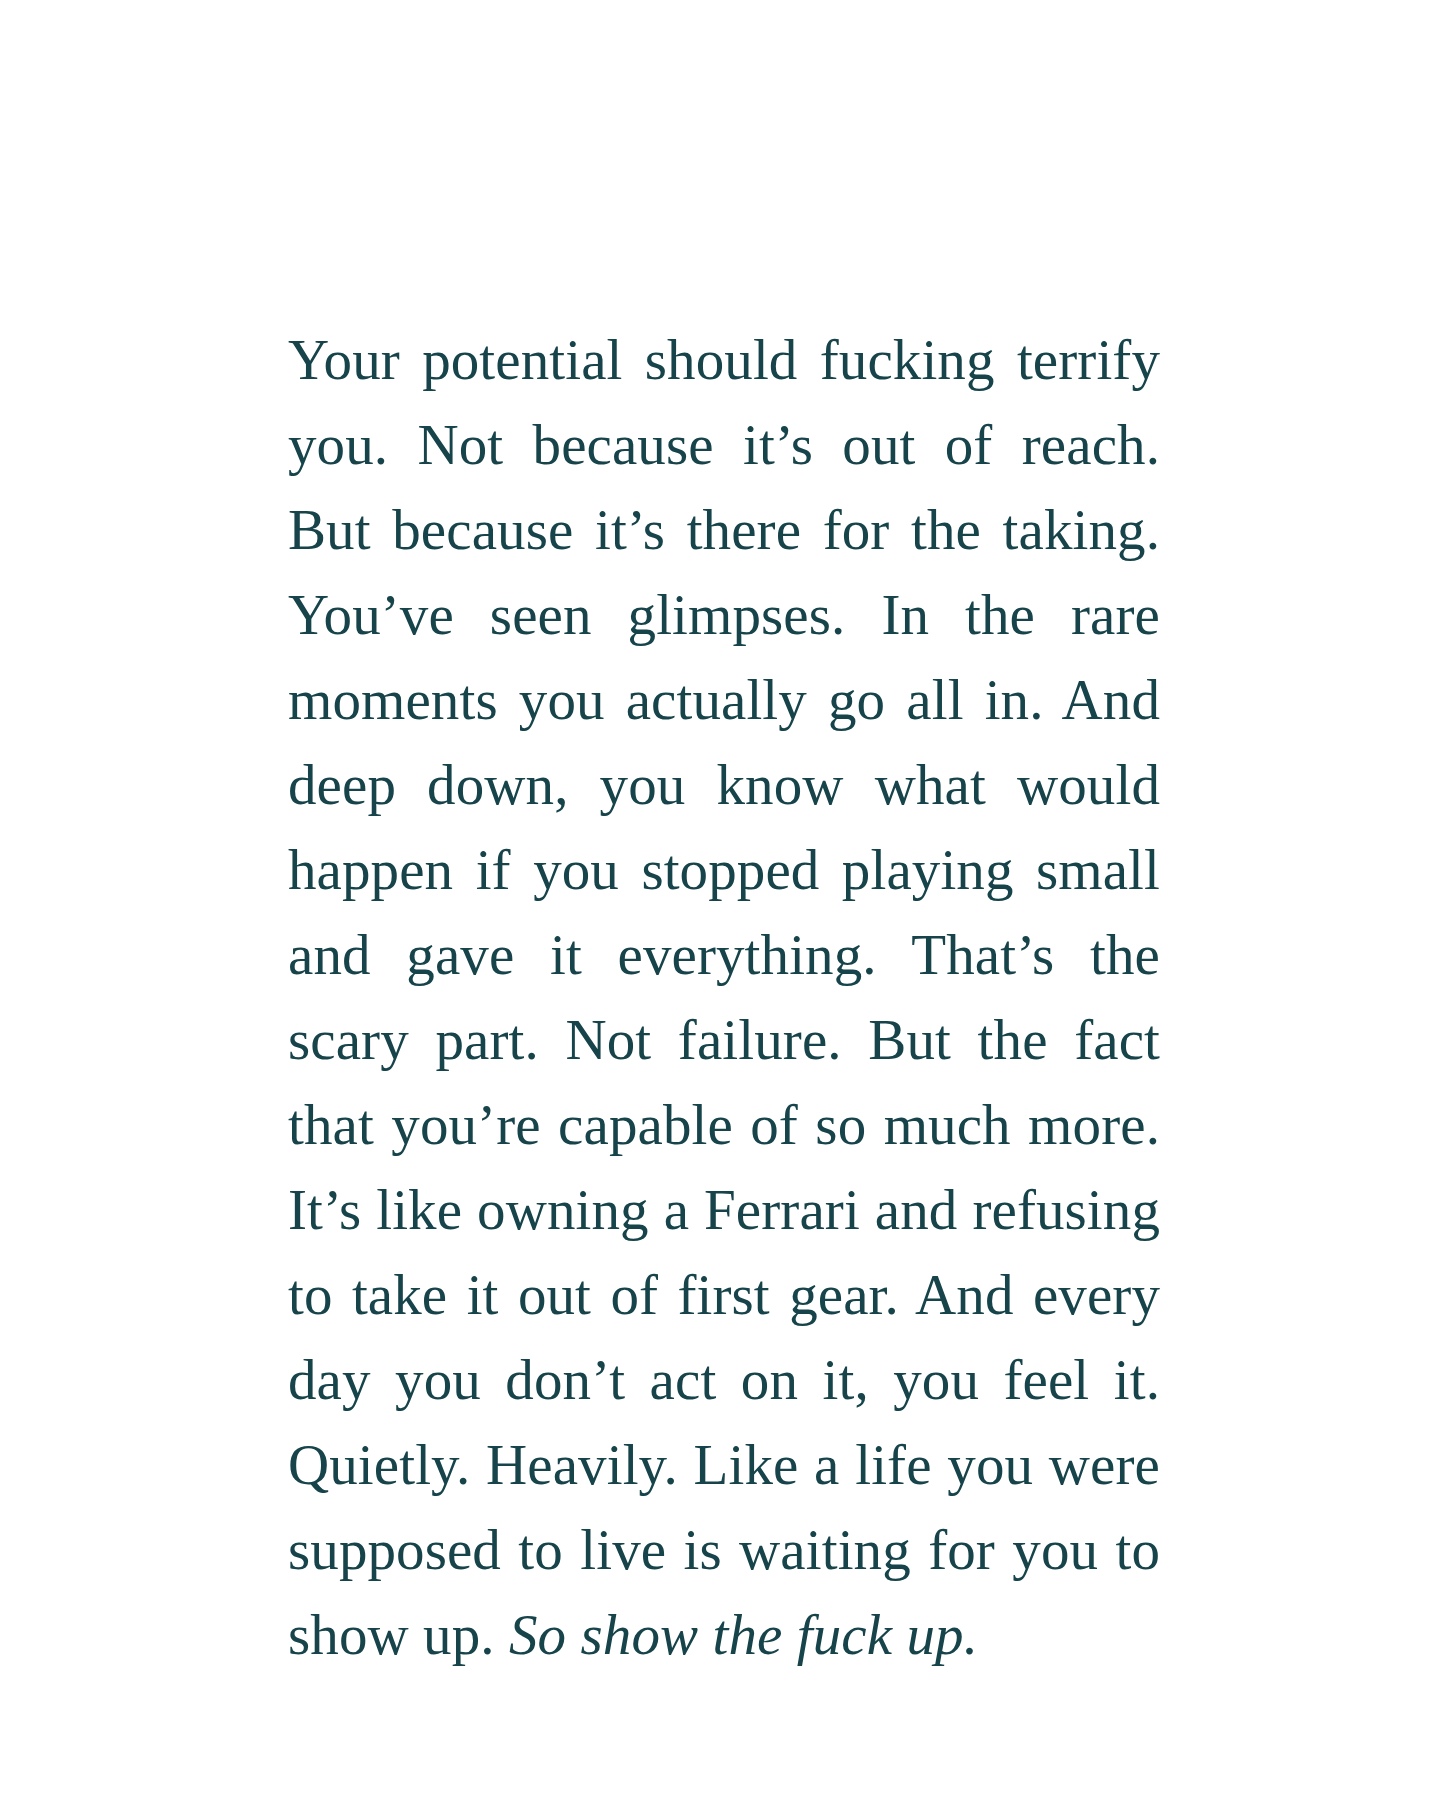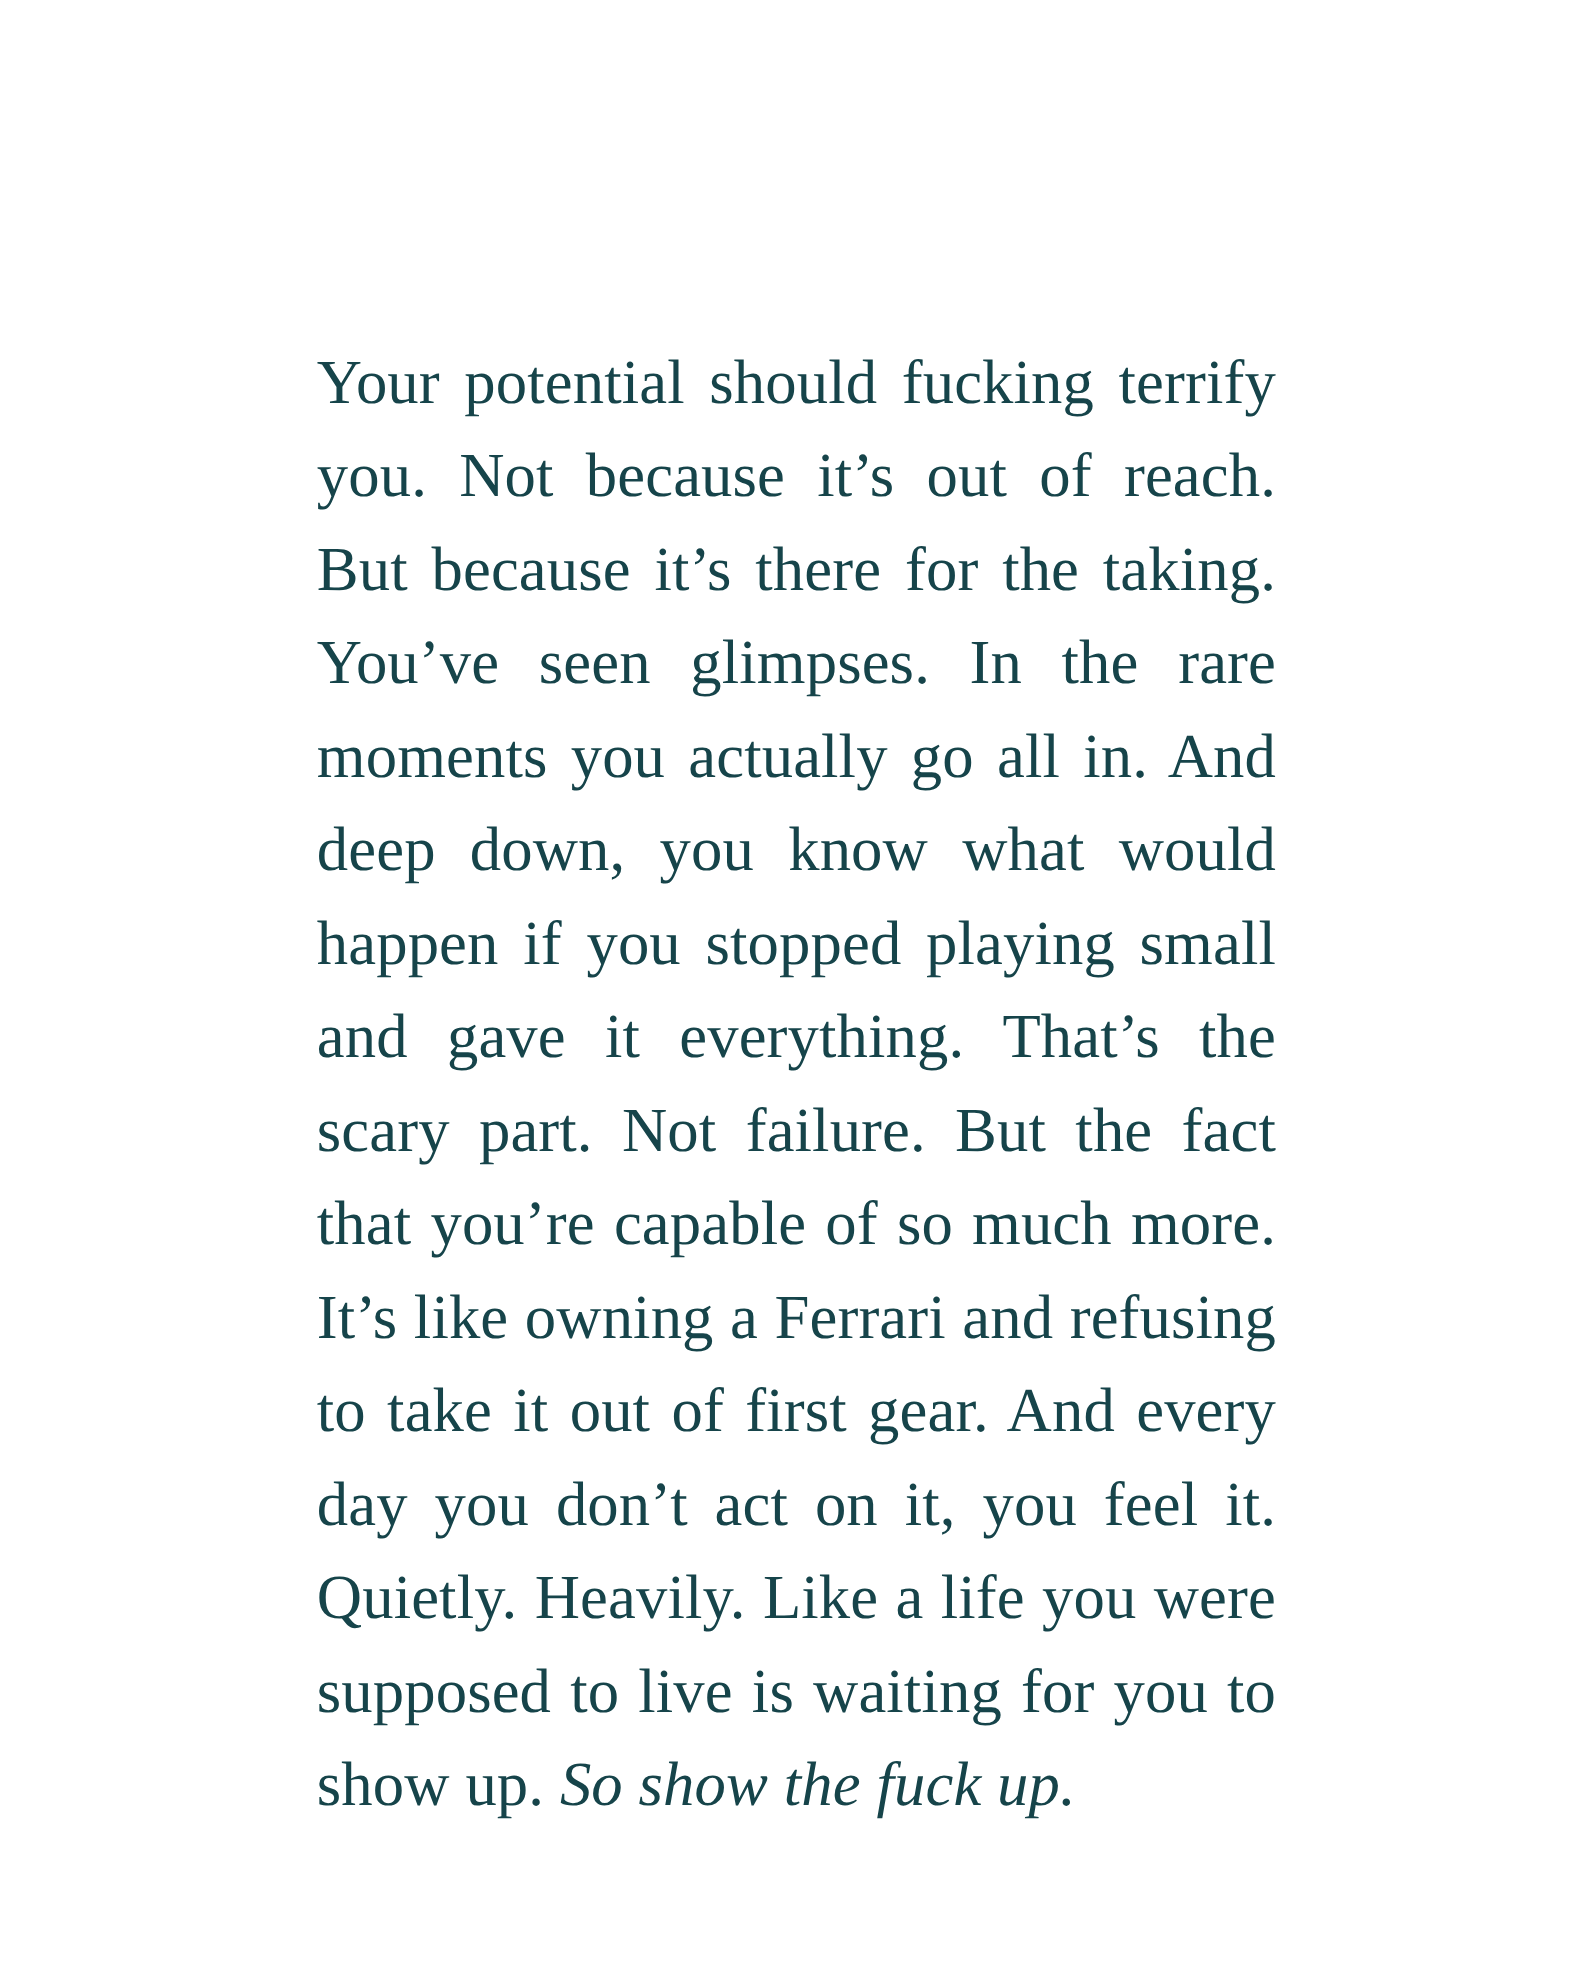--- a/index.html
+++ b/index.html
@@ -9,21 +9,21 @@
   }
   body {
     width: 1440px;
     height: 1796px;
     position: relative;
     font-family: "Liberation Serif", serif;
   }
   .page {
     position: absolute;
     left: 0;
-    top: 0;
+    top: 12px;
     width: 1440px;
     height: 1676px;
     background: #ffffff;
   }
   .quote-block {
     position: absolute;
     left: 288px;
     top: 305px;
     width: 872px;
   }

